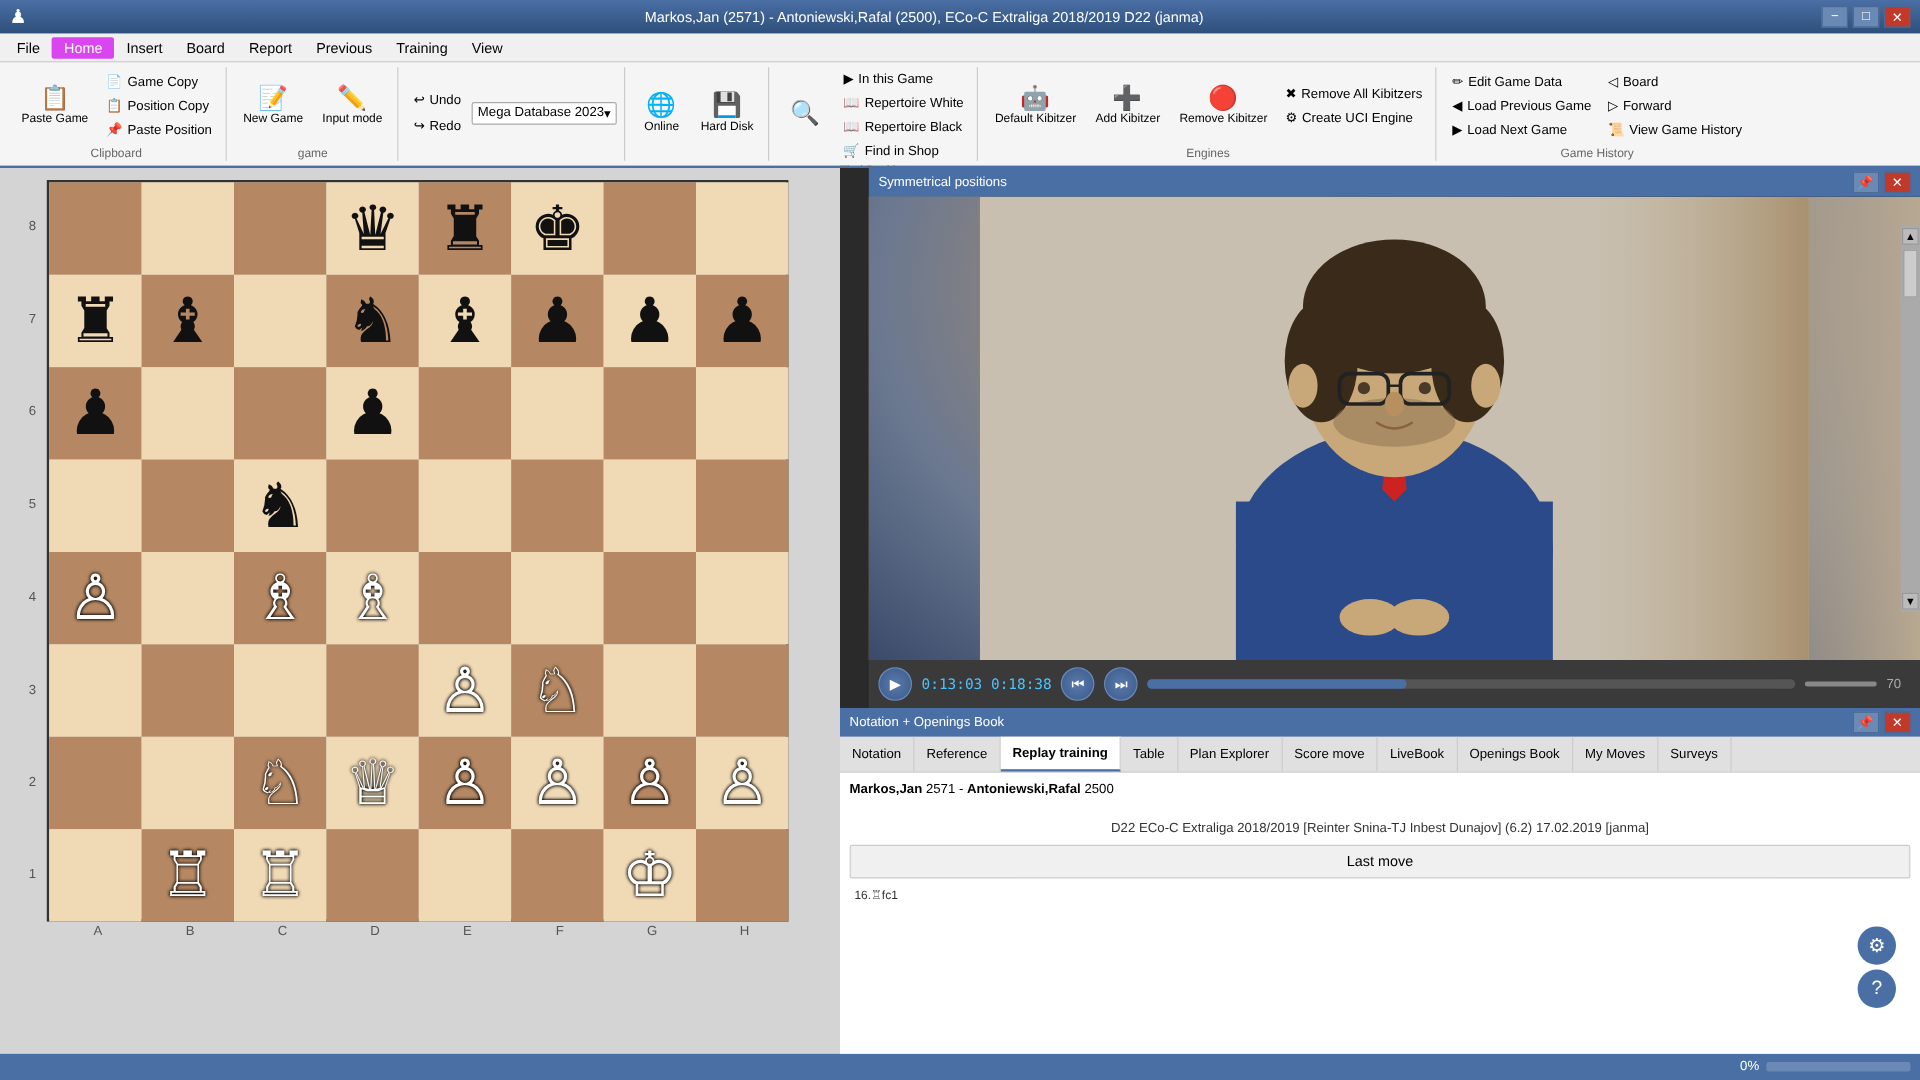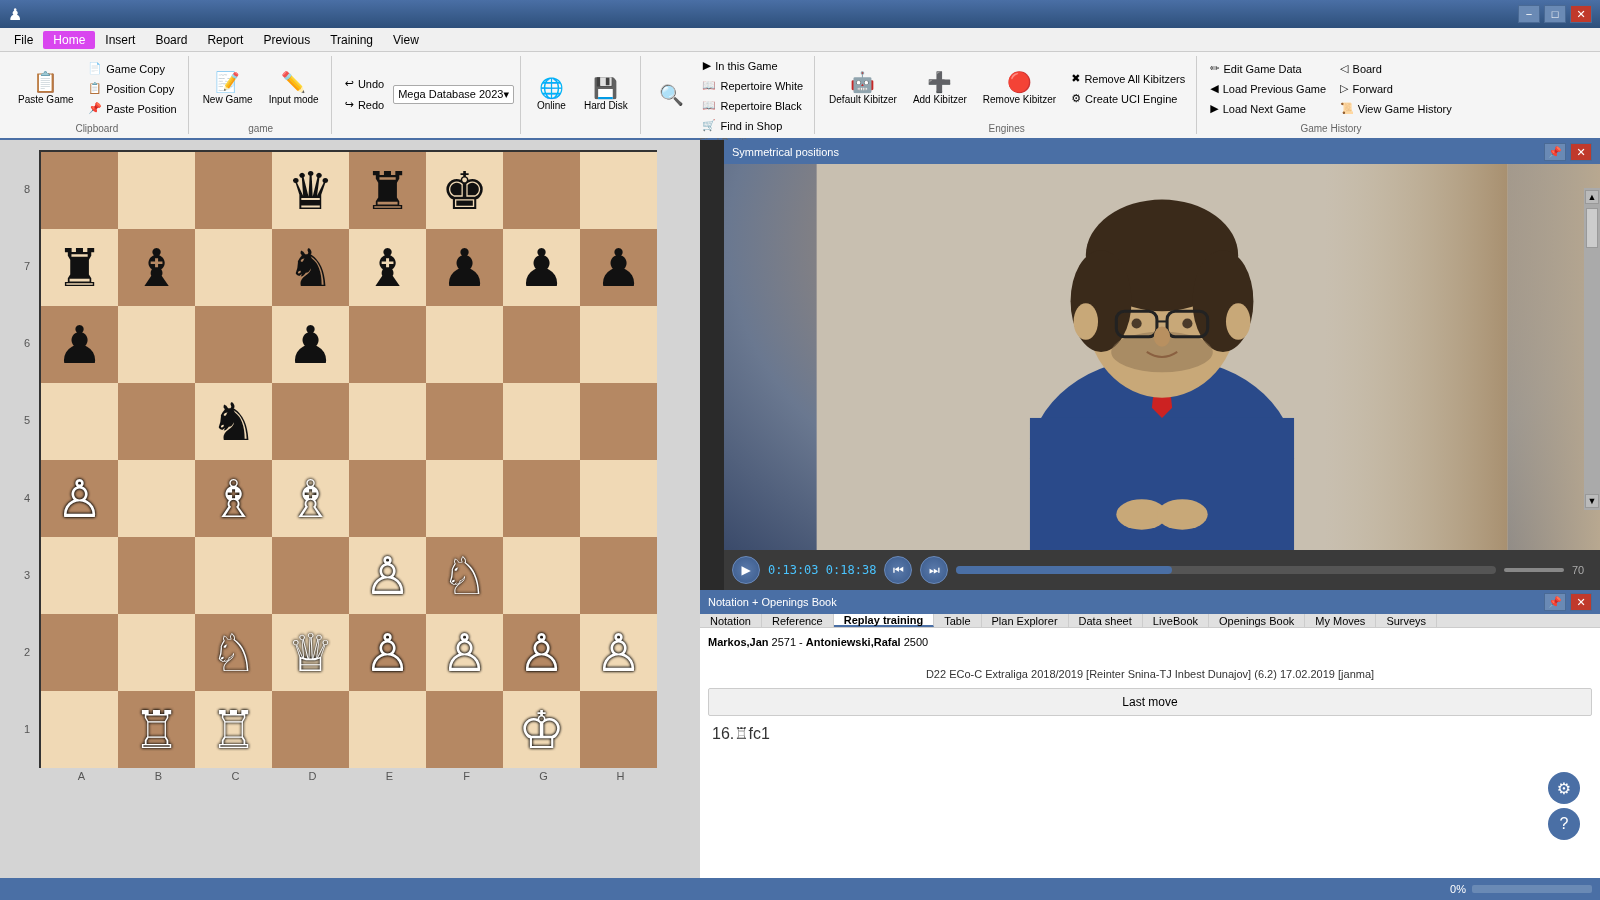--- a/index.html
+++ b/index.html
@@ -284,21 +284,21 @@
       display: flex;
       align-items: center;
       justify-content: space-between;
       padding: 0 8px;
       font-size: 11px;
     }
     #notation-tabs {
       display: flex;
       background: #e0e0e0;
       border-bottom: 1px solid #ccc;
-      height: 14px;
+      height: 30px;
     }
     .ntab {
       padding: 4px 10px;
       cursor: pointer;
       font-size: 11px;
       border-right: 1px solid #ccc;
       display: flex;
       align-items: center;
       white-space: nowrap;
     }
@@ -325,21 +325,21 @@
       background: #f0f0f0;
       border: 1px solid #ccc;
       padding: 6px;
       text-align: center;
       cursor: pointer;
       font-size: 12px;
       margin-bottom: 6px;
       border-radius: 2px;
     }
     #move-notation {
-      font-size: 16px;
+      font-size: 10px;
       color: #333;
       padding: 2px 4px;
     }
     #status-bar-bottom {
       background: #4a6fa5;
       height: 22px;
       display: flex;
       align-items: center;
       justify-content: flex-end;
       padding: 0 8px;
@@ -424,20 +424,21 @@
       font-size: 11px;
     }
   </style>
 </head>
 <body>
 
 <div id="titlebar">
   <div style="display:flex;gap:4px;align-items:center;">
     <span style="font-size:16px;">♟</span>
   </div>
+  <div id="titlebar-title-text" style="font-size:12px;">Markos,Jan (2571) - Antoniewski,Rafal (2500), ECo-C Extraliga 2018/2019  D22  (janma)</div>
   <div id="titlebar-controls">
     <div class="title-btn">−</div>
     <div class="title-btn">□</div>
     <div class="title-btn close">✕</div>
   </div>
 </div>
 
 <div id="menubar">
   <div class="menu-item">File</div>
   <div class="menu-item active">Home</div>
@@ -878,21 +879,21 @@
           <div class="title-btn">📌</div>
           <div class="title-btn close">✕</div>
         </div>
       </div>
       <div id="notation-tabs">
         <div class="ntab">Notation</div>
         <div class="ntab">Reference</div>
         <div class="ntab active">Replay training</div>
         <div class="ntab">Table</div>
         <div class="ntab">Plan Explorer</div>
-        <div class="ntab">Data sheet</div>
+        <div class="ntab">Score move</div>
         <div class="ntab">LiveBook</div>
         <div class="ntab">Openings Book</div>
         <div class="ntab">My Moves</div>
         <div class="ntab">Surveys</div>
       </div>
       <div id="notation-content">
         <div id="game-info-title">
           <span>Markos,Jan</span>
           <span style="font-weight:normal;"> 2571 - </span>
           <span>Antoniewski,Rafal</span>

